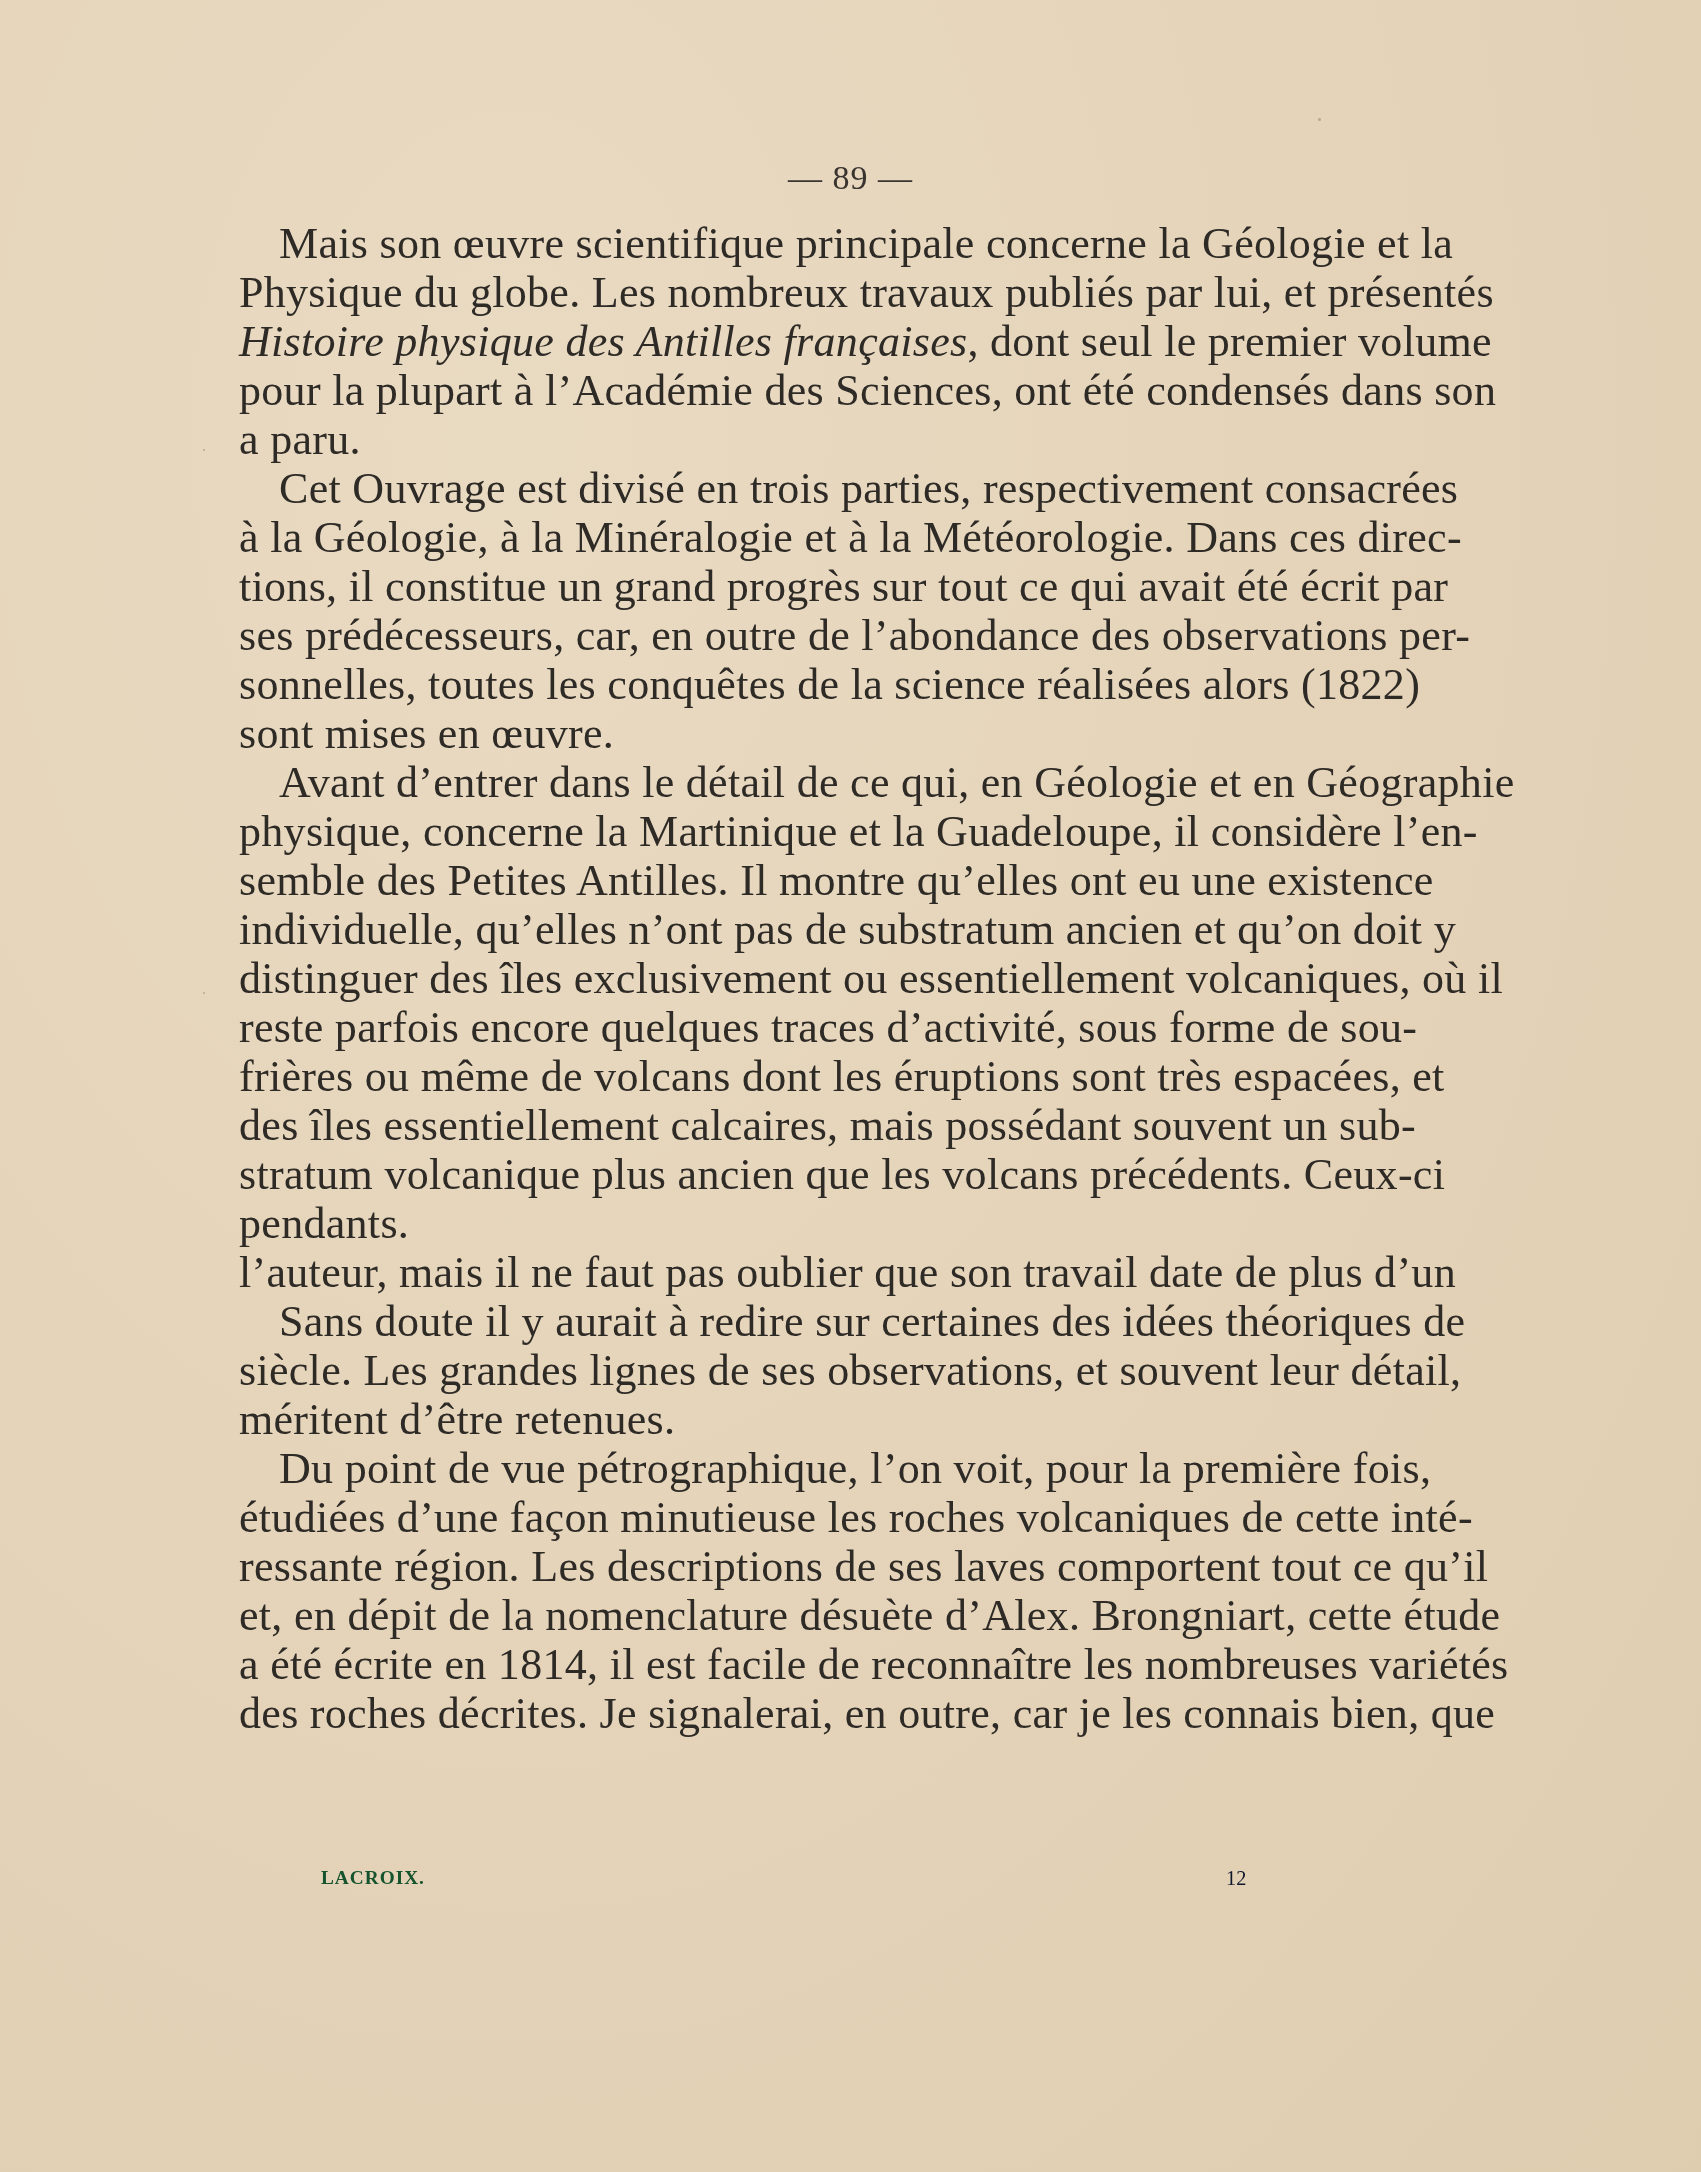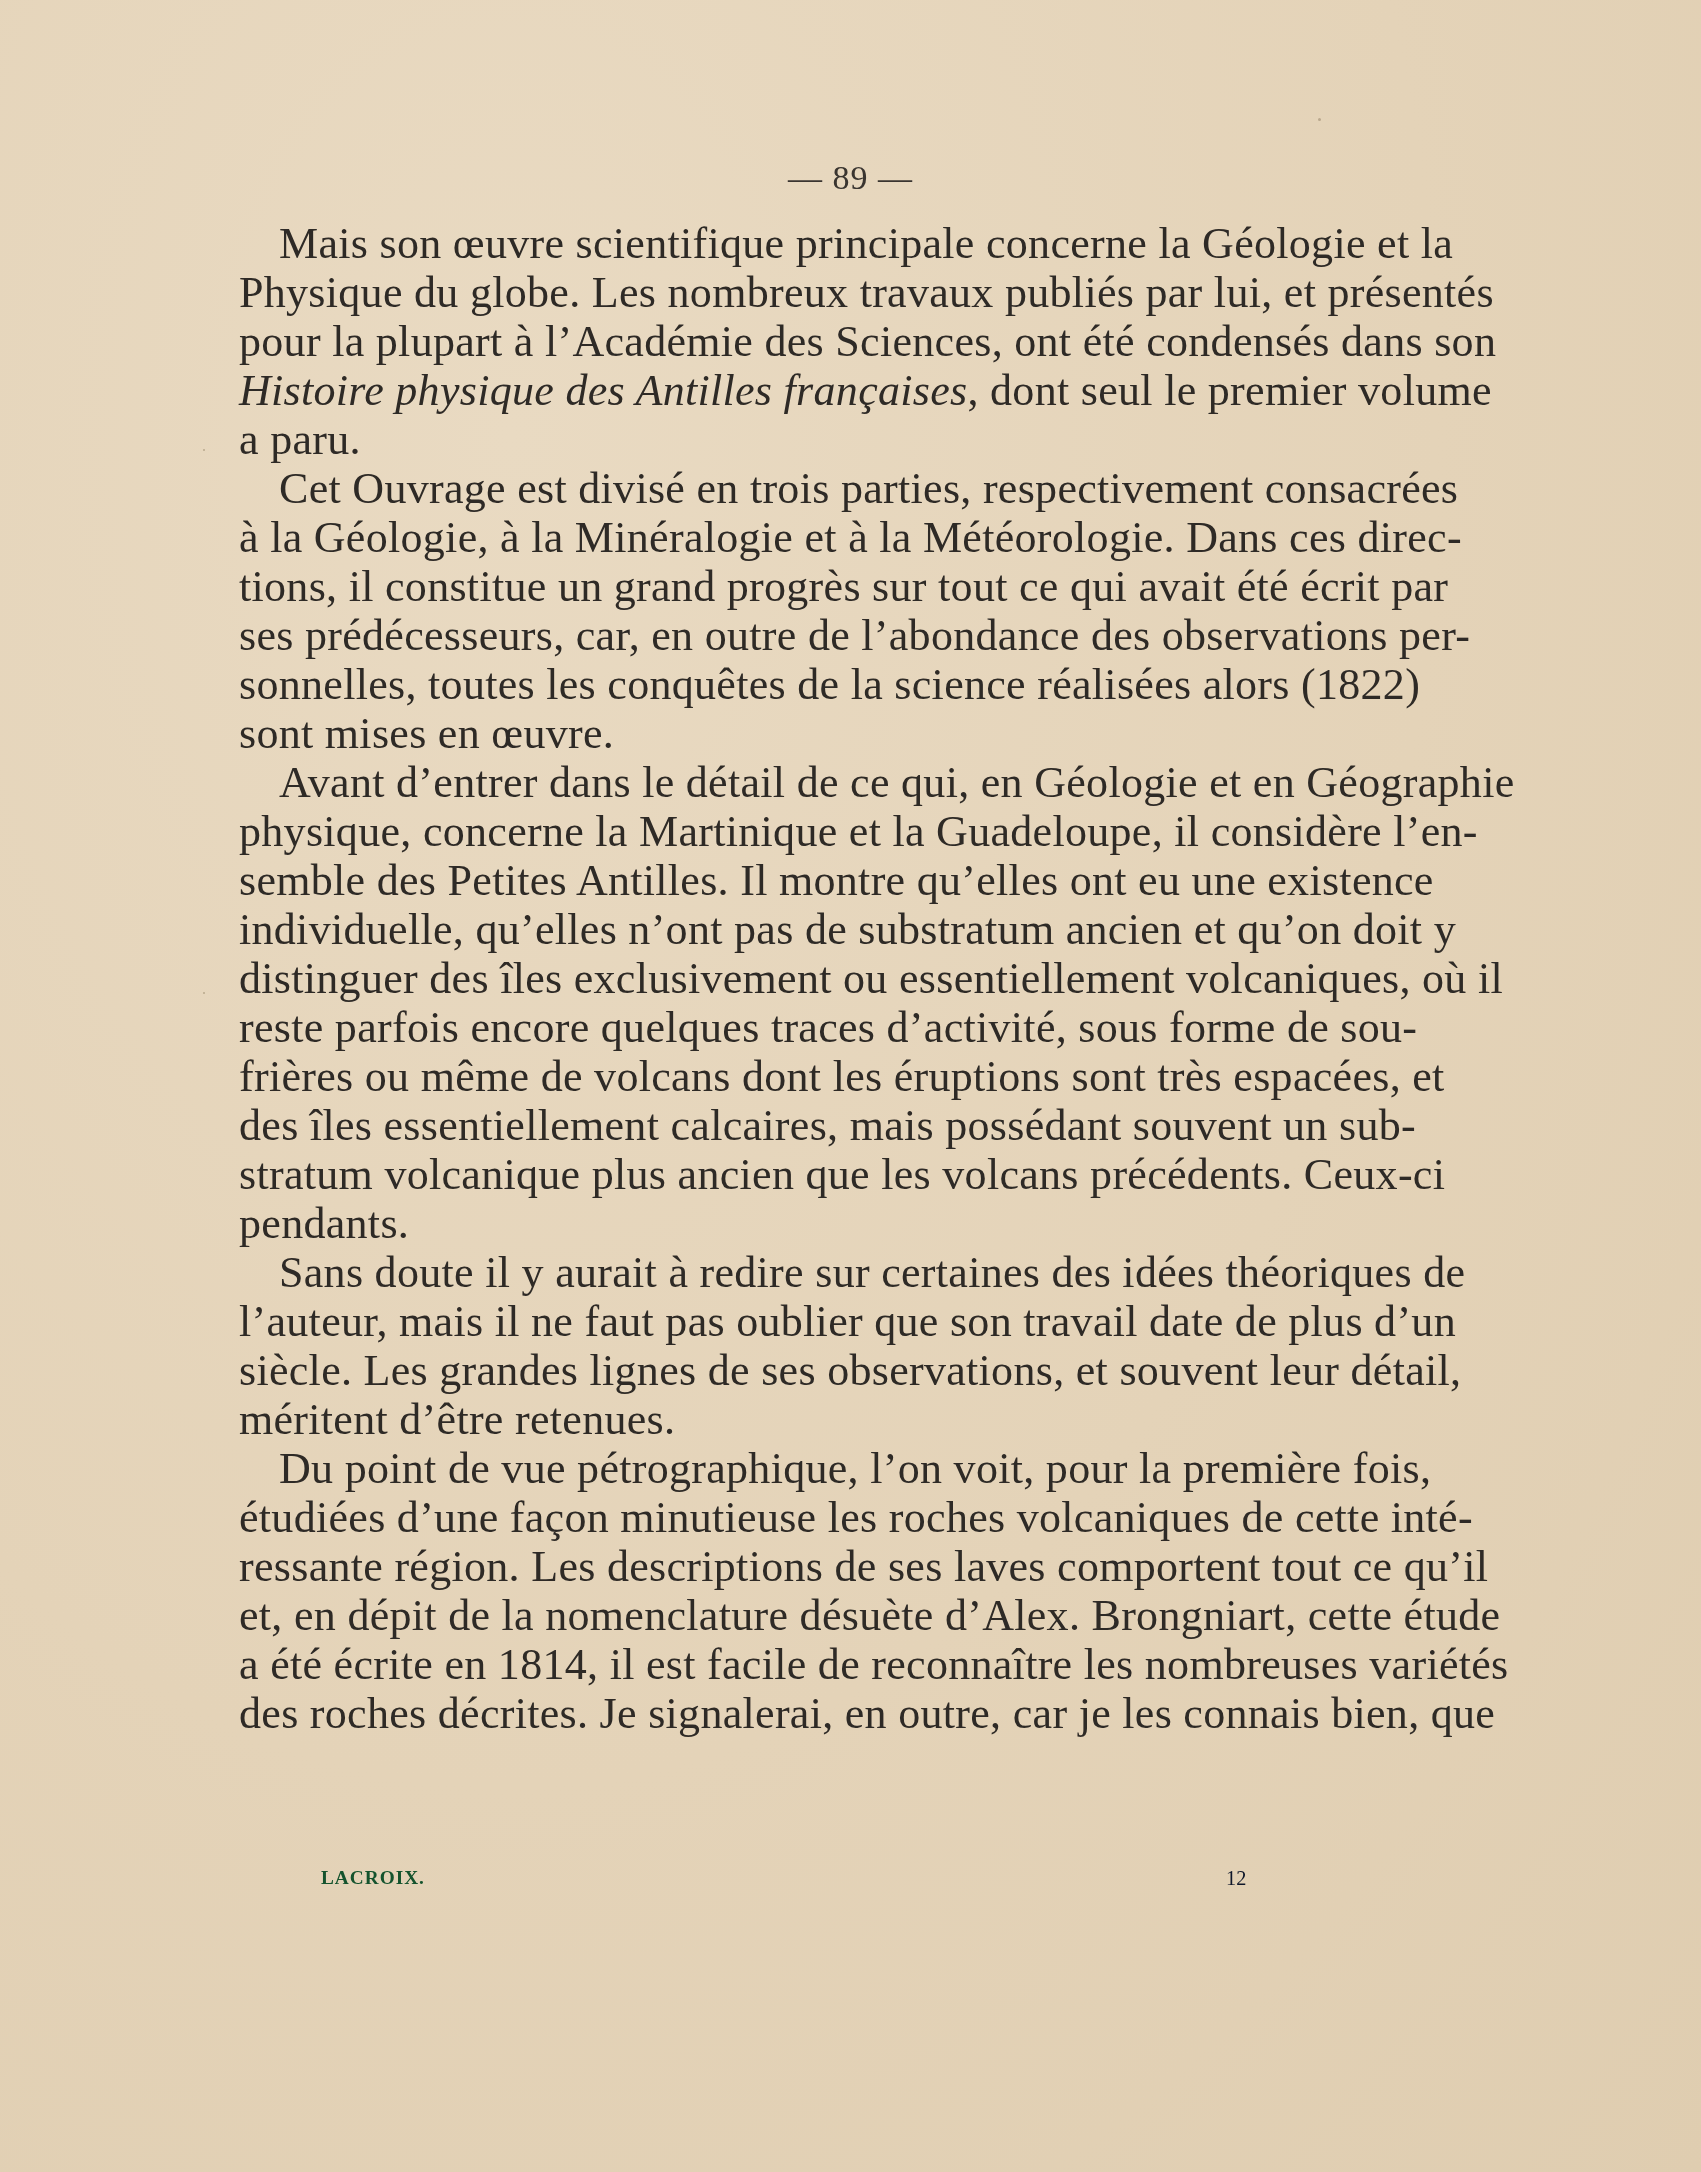--- a/index.html
+++ b/index.html
@@ -81,41 +81,41 @@
 </style>
 </head>
 <body>
 
 <div class="page">
   <div class="page-number">— 89 —</div>
 
   <div class="text-block" id="text-block">
       <div class="line indent"><span>Mais son œuvre scientifique principale concerne la Géologie et la</span></div>
       <div class="line"><span>Physique du globe. Les nombreux travaux publiés par lui, et présentés</span></div>
+      <div class="line"><i>Histoire physique des Antilles françaises</i><span>, dont seul le premier volume</span></div>
       <div class="line"><span>pour la plupart à l’Académie des Sciences, ont été condensés dans son</span></div>
-      <div class="line"><i>Histoire physique des Antilles françaises</i><span>, dont seul le premier volume</span></div>
       <div class="line last"><span>a paru.</span></div>
       <div class="line indent"><span>Cet Ouvrage est divisé en trois parties, respectivement consacrées</span></div>
       <div class="line"><span>à la Géologie, à la Minéralogie et à la Météorologie. Dans ces direc-</span></div>
       <div class="line"><span>tions, il constitue un grand progrès sur tout ce qui avait été écrit par</span></div>
       <div class="line"><span>ses prédécesseurs, car, en outre de l’abondance des observations per-</span></div>
       <div class="line"><span>sonnelles, toutes les conquêtes de la science réalisées alors (1822)</span></div>
       <div class="line last"><span>sont mises en œuvre.</span></div>
       <div class="line indent"><span>Avant d’entrer dans le détail de ce qui, en Géologie et en Géographie</span></div>
       <div class="line"><span>physique, concerne la Martinique et la Guadeloupe, il considère l’en-</span></div>
       <div class="line"><span>semble des Petites Antilles. Il montre qu’elles ont eu une existence</span></div>
       <div class="line"><span>individuelle, qu’elles n’ont pas de substratum ancien et qu’on doit y</span></div>
       <div class="line"><span>distinguer des îles exclusivement ou essentiellement volcaniques, où il</span></div>
       <div class="line"><span>reste parfois encore quelques traces d’activité, sous forme de sou-</span></div>
       <div class="line"><span>frières ou même de volcans dont les éruptions sont très espacées, et</span></div>
       <div class="line"><span>des îles essentiellement calcaires, mais possédant souvent un sub-</span></div>
       <div class="line"><span>stratum volcanique plus ancien que les volcans précédents. Ceux-ci</span></div>
       <div class="line last"><span>pendants.</span></div>
+      <div class="line"><span>l’auteur, mais il ne faut pas oublier que son travail date de plus d’un</span></div>
       <div class="line indent"><span>Sans doute il y aurait à redire sur certaines des idées théoriques de</span></div>
-      <div class="line"><span>l’auteur, mais il ne faut pas oublier que son travail date de plus d’un</span></div>
       <div class="line"><span>siècle. Les grandes lignes de ses observations, et souvent leur détail,</span></div>
       <div class="line last"><span>méritent d’être retenues.</span></div>
       <div class="line indent"><span>Du point de vue pétrographique, l’on voit, pour la première fois,</span></div>
       <div class="line"><span>étudiées d’une façon minutieuse les roches volcaniques de cette inté-</span></div>
       <div class="line"><span>ressante région. Les descriptions de ses laves comportent tout ce qu’il</span></div>
       <div class="line"><span>et, en dépit de la nomenclature désuète d’Alex. Brongniart, cette étude</span></div>
       <div class="line"><span>a été écrite en 1814, il est facile de reconnaître les nombreuses variétés</span></div>
       <div class="line"><span>des roches décrites. Je signalerai, en outre, car je les connais bien, que</span></div>
     </div>
 

